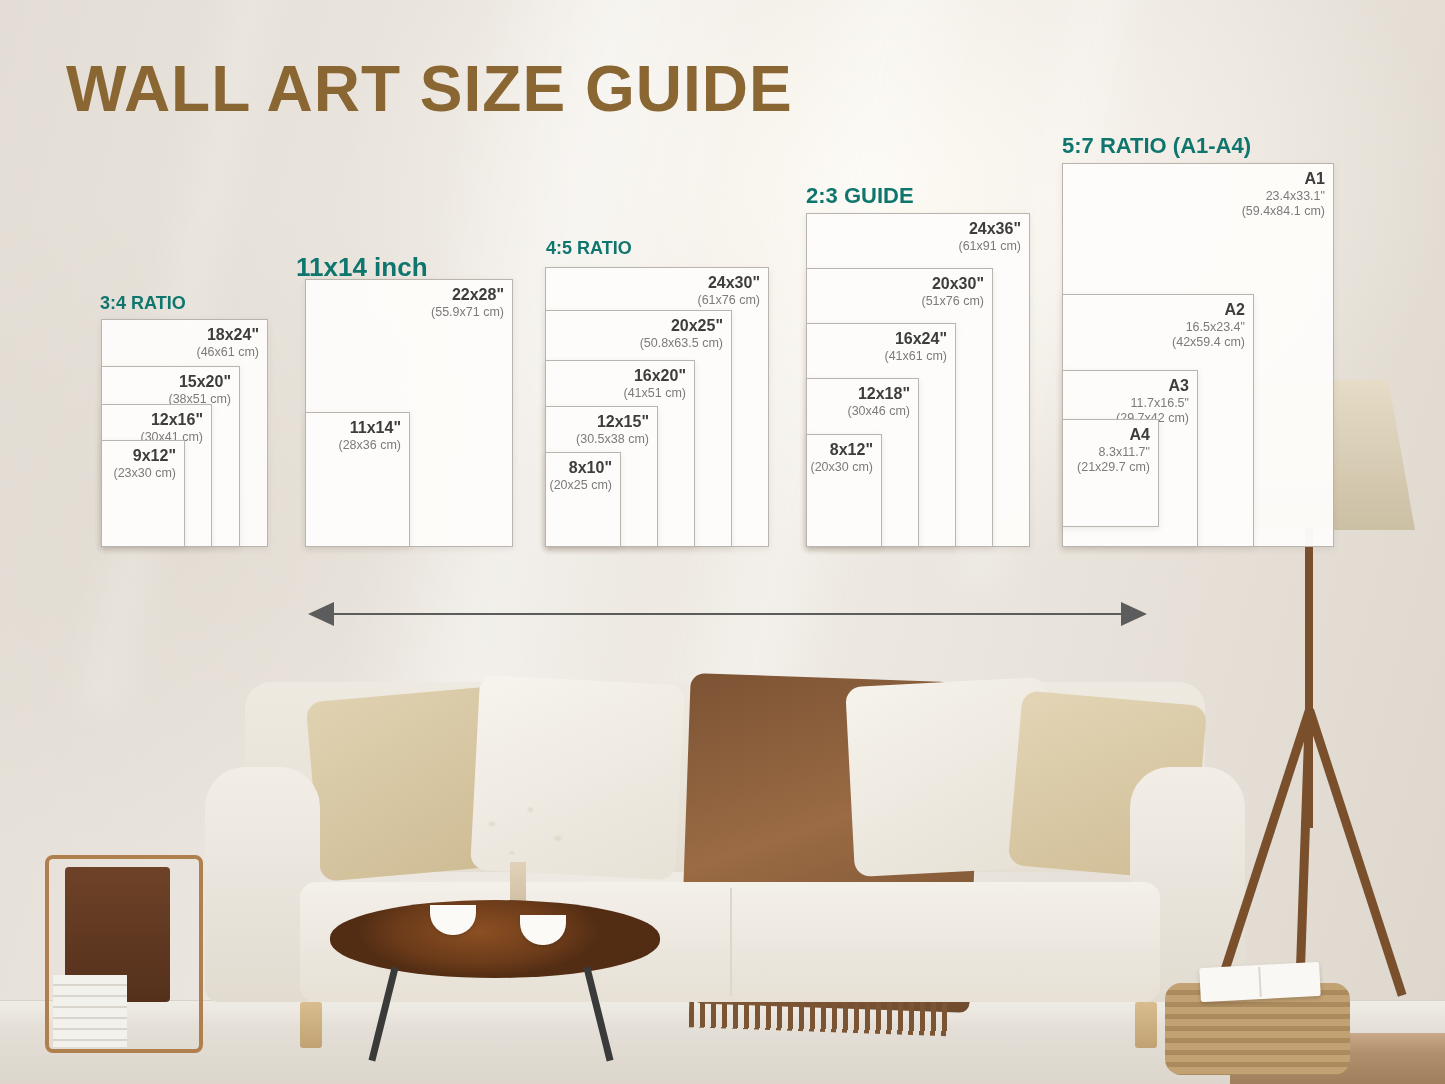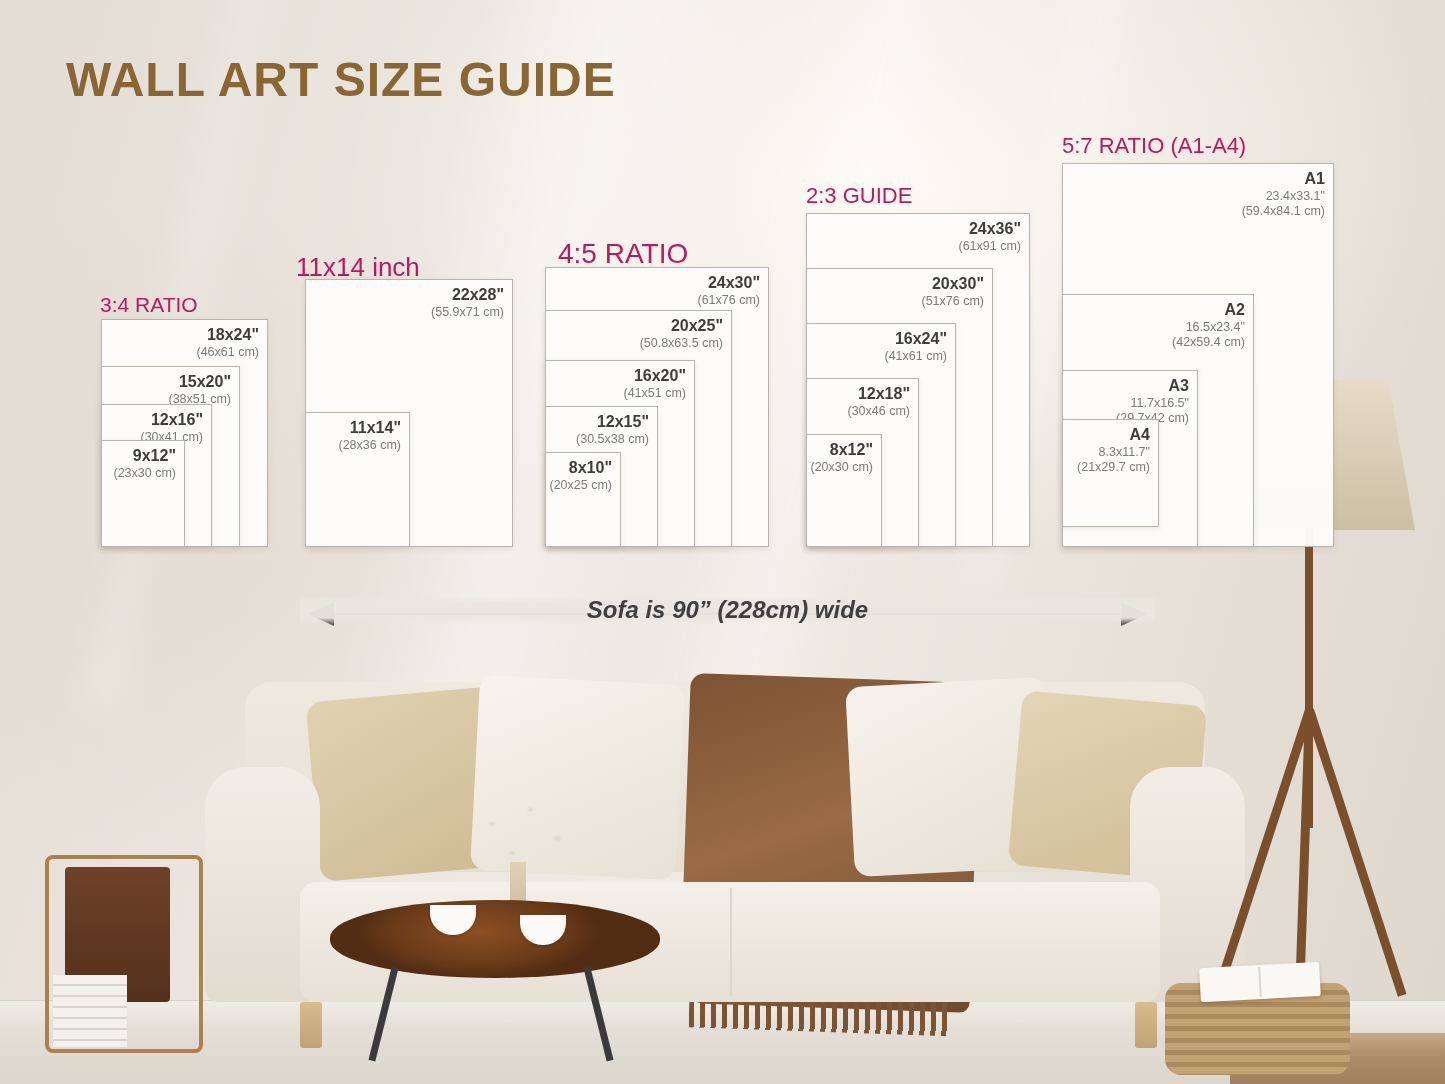--- a/index.html
+++ b/index.html
@@ -39,28 +39,28 @@
   }
   .rug{
     position:absolute;left:0;top:1022px;width:1230px;height:62px;
     background:linear-gradient(180deg,#e5e0d8,#dcd6cc);
     border-radius:6px 30px 0 0;
   }
 
   
   #title{
     position:absolute;left:66px;top:52px;
-    font-size:48px;font-weight:bold;letter-spacing:1px;
+    font-size:64px;font-weight:bold;letter-spacing:1px;
     color:#8a6633;
   }
 
   
   .group{position:absolute;}
   .grp-label{
-    position:absolute;font-weight:normal;color:#be185d;white-space:nowrap;
+    position:absolute;font-weight:bold;color:#0f766e;white-space:nowrap;
   }
   .frame{
     position:absolute;
     background:rgba(253,252,250,.97);
     border:1px solid #b9b5ae;
     box-shadow:0 2px 6px rgba(120,110,95,.13);
   }
   .frame .cap{
     position:absolute;right:8px;top:6px;text-align:right;line-height:1.18;
     white-space:nowrap;
@@ -178,21 +178,21 @@
 
   <div id="pouf">
     <div class="pouf-body"></div>
     <div class="book"></div>
   </div>
 </div>
 
 <div id="title">WALL ART SIZE GUIDE</div>
 
 <div class="group">
-  <div class="grp-label" style="left:100px;top:293px;font-size:21px">3:4 RATIO</div>
+  <div class="grp-label" style="left:100px;top:293px;font-size:18px">3:4 RATIO</div>
 
   <div class="frame" style="left:101px;top:319px;width:165px;height:226px">
     <div class="cap">
       <span class="n">18x24"</span>
       <span class="m">(46x61 cm)</span>
     </div>
   </div>
   <div class="frame" style="left:101px;top:366px;width:137px;height:179px">
     <div class="cap">
       <span class="n">15x20"</span>
@@ -224,21 +224,21 @@
   </div>
   <div class="frame" style="left:305px;top:412px;width:103px;height:133px">
     <div class="cap">
       <span class="n">11x14"</span>
       <span class="m">(28x36 cm)</span>
     </div>
   </div>
 </div>
 
 <div class="group">
-  <div class="grp-label" style="left:558px;top:238px;font-size:28px">4:5 RATIO</div>
+  <div class="grp-label" style="left:546px;top:238px;font-size:18px">4:5 RATIO</div>
 
   <div class="frame" style="left:545px;top:267px;width:222px;height:278px">
     <div class="cap">
       <span class="n">24x30"</span>
       <span class="m">(61x76 cm)</span>
     </div>
   </div>
   <div class="frame" style="left:545px;top:310px;width:185px;height:235px">
     <div class="cap">
       <span class="n">20x25"</span>
@@ -330,14 +330,13 @@
       <span class="m">8.3x11.7"</span>
       <span class="m">(21x29.7 cm)</span>
     </div>
   </div>
 </div>
 
 <div id="sofa-measure">
   <div class="head l"></div>
   <div class="line"></div>
   <div class="head r"></div>
-  <div class="txt">Sofa is 90” (228cm) wide</div>
 </div>
 
 </body></html>

